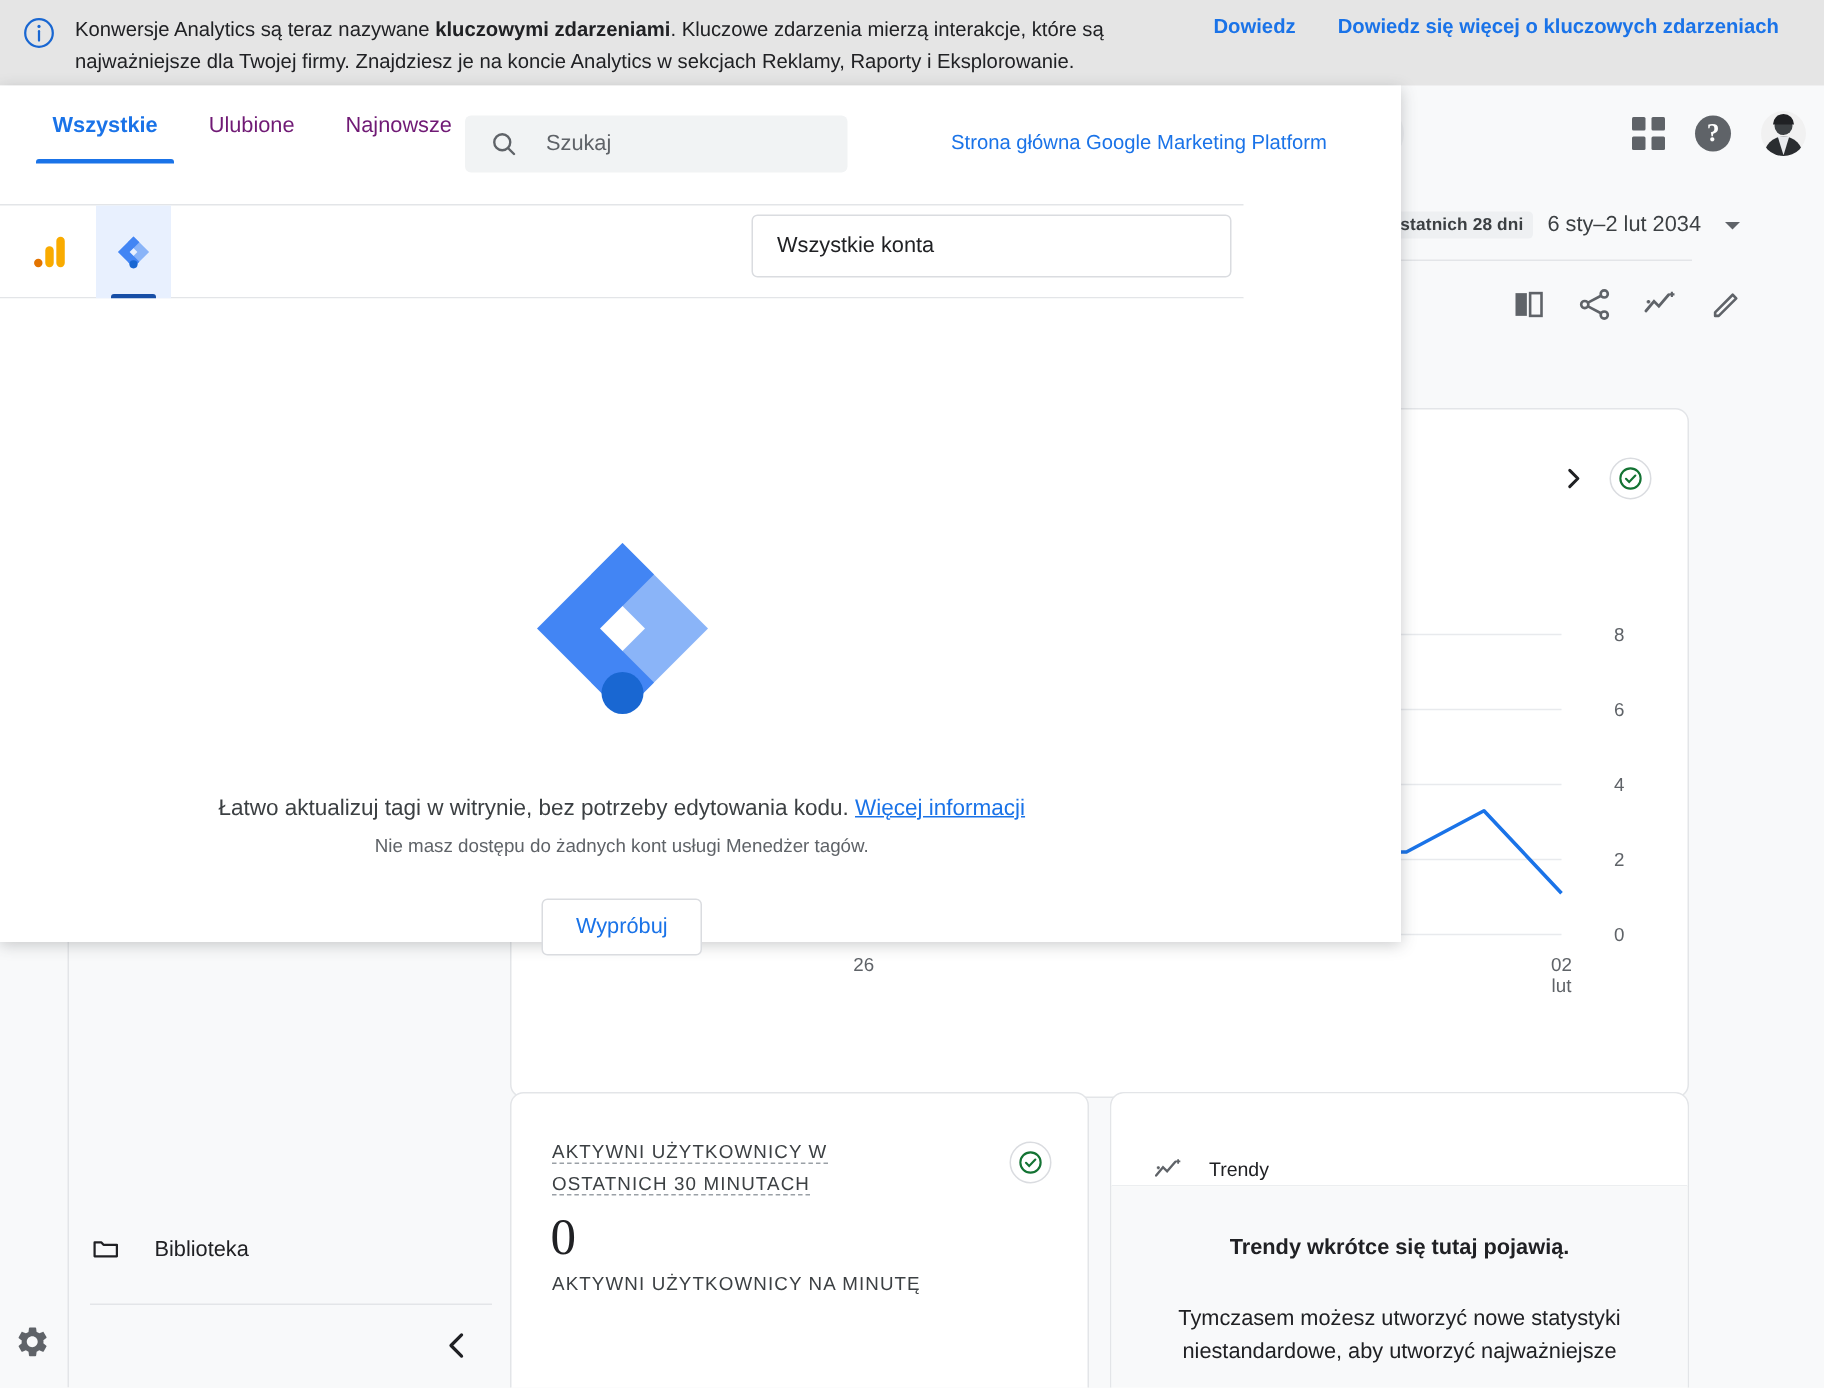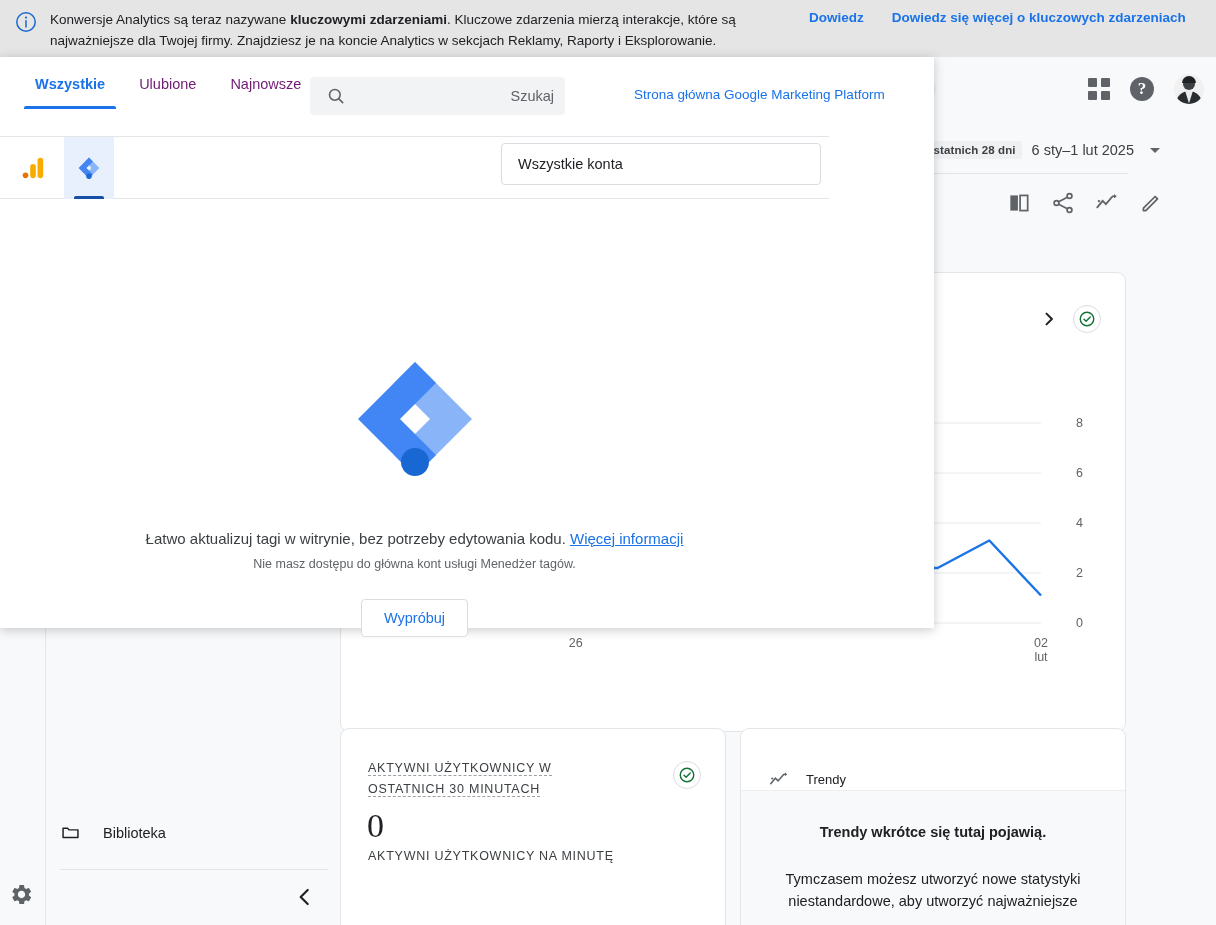--- a/index.html
+++ b/index.html
@@ -195,21 +195,21 @@
     height: 3px; background: #1a73e8; border-radius: 2px 2px 0 0;
   }
   .ov-search {
     position: absolute; left: 310px; top: 20px; width: 255px; height: 38px;
     background: #f1f3f4; border-radius: 4px; display: flex; align-items: center;
     padding-left: 16px; gap: 18px;
   }
   .ov-search .mag { width: 20px; height: 20px; color: #5f6368; flex: 0 0 20px; }
   .ov-search input {
     border: 0; background: transparent; outline: none; font-size: 14.5px;
-    color: #0c4a6e; width: 190px; font-family: "Liberation Sans", sans-serif; text-align: right;
+    color: #0c4a6e; width: 190px; font-family: "Liberation Sans", sans-serif;
   }
   .ov-search input::placeholder { color: #5f6368; }
   .ov-gmp-link {
     position: absolute; left: 634px; top: 30px; font-size: 13.5px;
     color: #1a73e8; cursor: pointer; white-space: nowrap;
   }
 
   .ov-productrow {
     position: absolute; left: 0; top: 80px; width: 829px; height: 62px;
     border-bottom: 1px solid #e3e5e8;
@@ -272,21 +272,21 @@
             <div class="shirt"></div>
           <div class="head"></div>
             <div class="hair"></div>
         </div>
       </div>
     </div>
 
     <div class="daterow">
       <div class="daterange">
         <span class="chip-28">ostatnich 28 dni</span>
-        <span class="daterange-label">6 sty–1 lut 2025</span>
+        <span class="daterange-label">6 sty–2 lut 2034</span>
         <span class="caret-down"></span>
       </div>
     </div>
     <div class="divider-line"></div>
 
     <div class="icontoolbar">
       <span class="tbicon">
         <svg viewBox="0 0 24 24" width="26" height="26">
           <rect x="4" y="5" width="7" height="14" fill="#5f6368"></rect>
           <rect x="13" y="5" width="7" height="14" fill="none" stroke="#5f6368" stroke-width="1.6"></rect>
@@ -472,17 +472,17 @@
         <svg viewBox="0 0 130 130" width="130" height="130">
           <path d="M65 8 122 65 65 122 44 101 80 65 44 29z" fill="#8ab4f8"></path>
           <path d="M65 8 8 65l57 57 21-21L50 65l36-36z" fill="#4285f4"></path>
           <circle cx="65" cy="108" r="14" fill="#1967d2"></circle>
         </svg>
       </span>
       <div class="ov-empty-main">
         <span>Łatwo aktualizuj tagi w witrynie, bez potrzeby edytowania kodu.</span>
         <a>Więcej informacji</a>
       </div>
-      <div class="ov-empty-sub">Nie masz dostępu do główna kont usługi Menedżer tagów.</div>
+      <div class="ov-empty-sub">Nie masz dostępu do żadnych kont usługi Menedżer tagów.</div>
       <button class="ov-try-btn">Wypróbuj</button>
     </div>
   </div>
 </div>
 
 </body></html>

